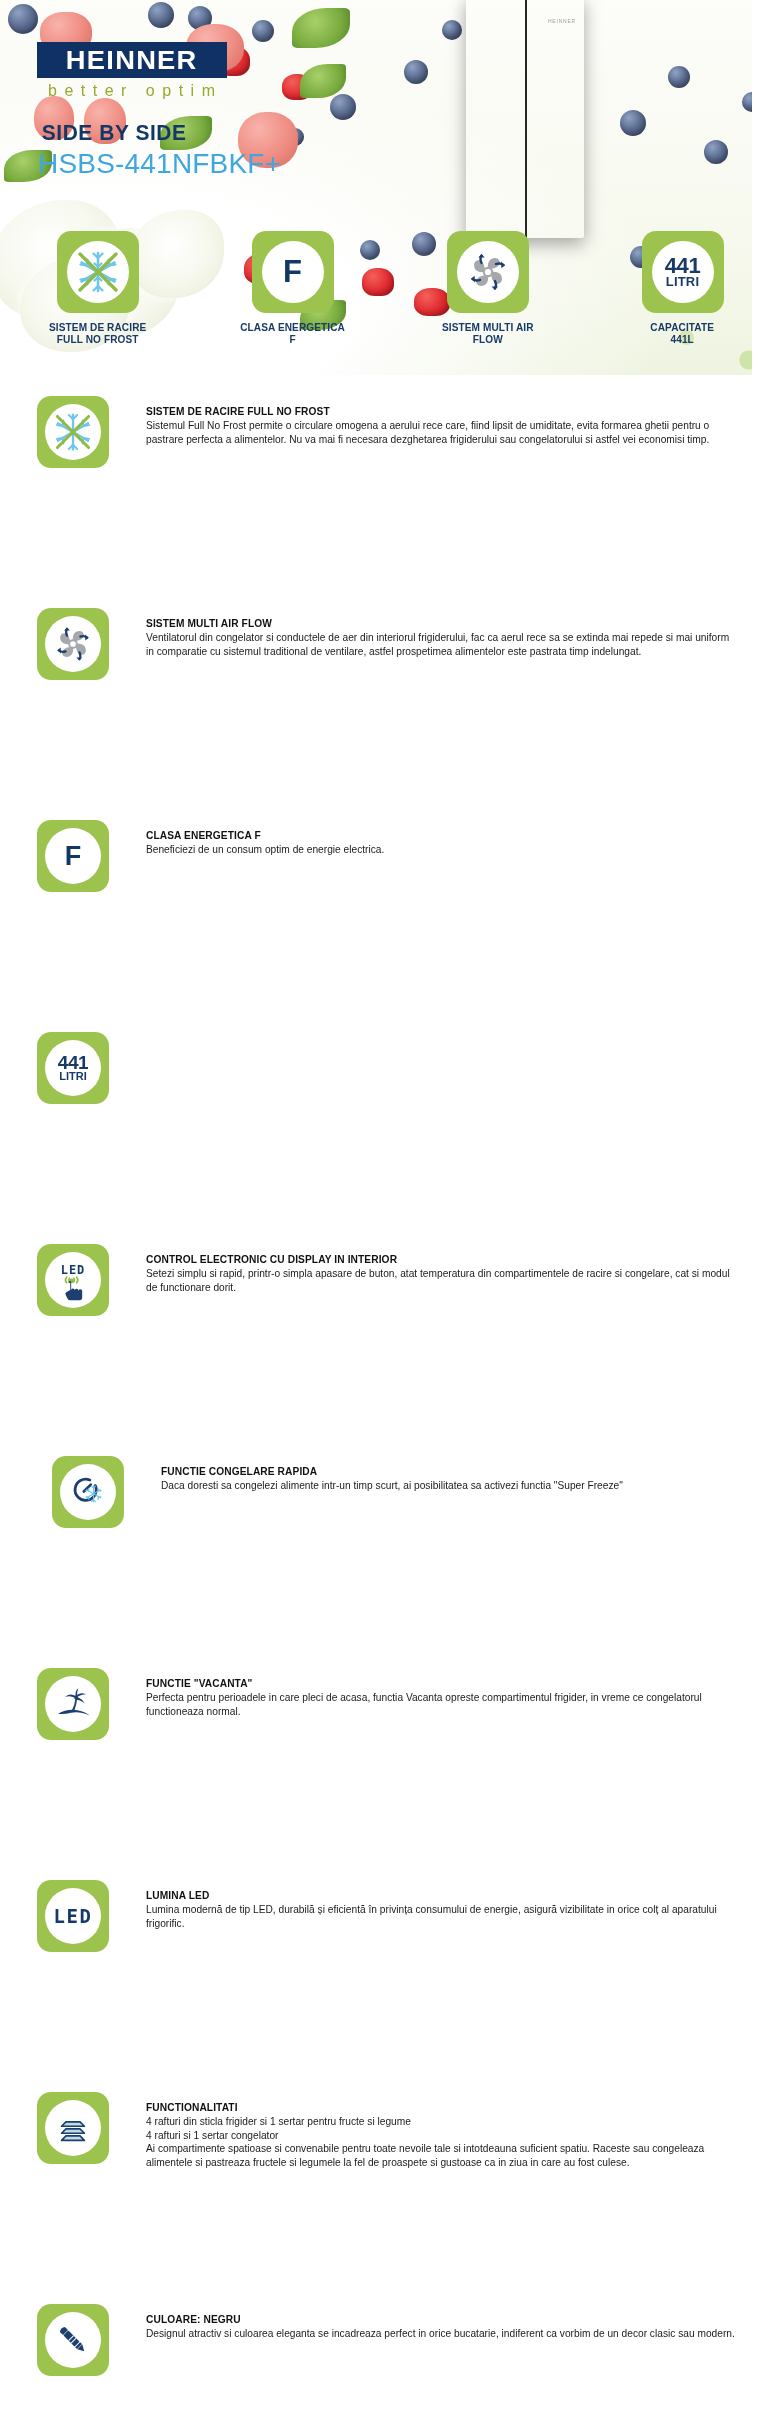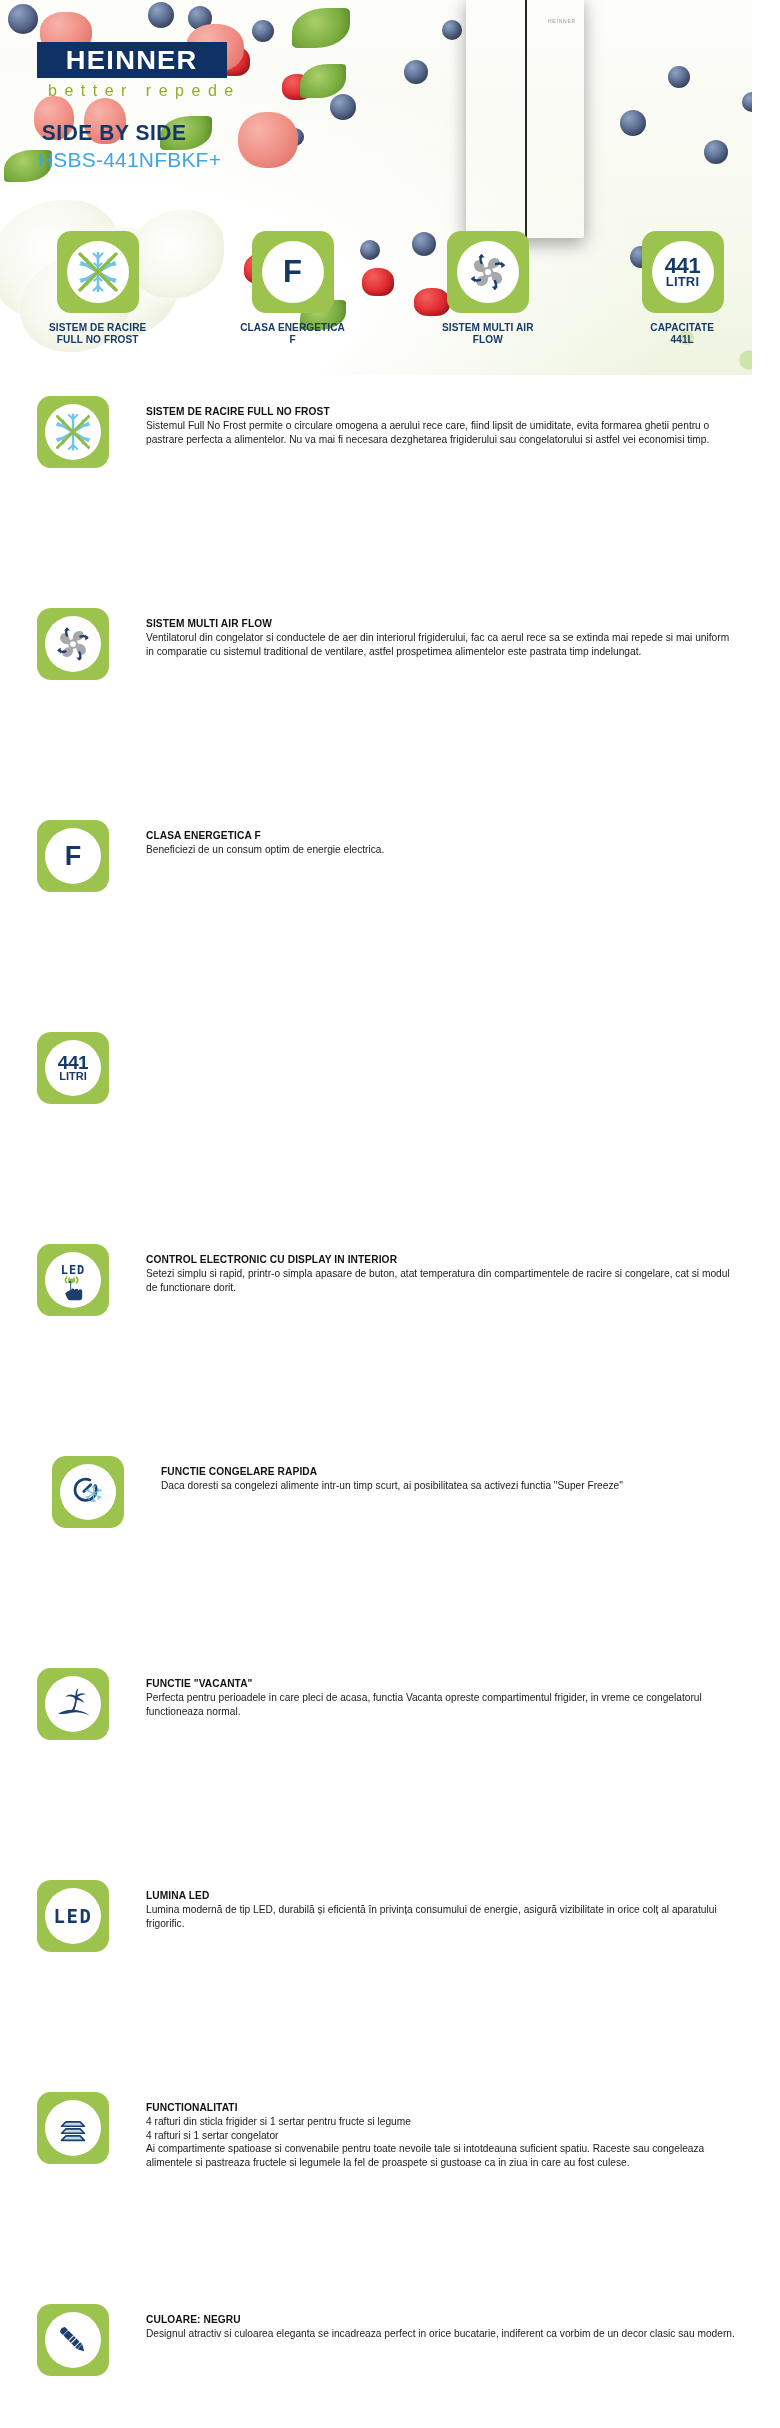--- a/index.html
+++ b/index.html
@@ -103,21 +103,21 @@
     color: #133866;
     font-size: 22px;
     font-weight: bold;
     letter-spacing: .6px;
     transform: scaleX(.95);
   }
   .model {
     position: absolute;
     left: 38px; top: 148px;
     color: #3ea6e0;
-    font-size: 21px;
+    font-size: 28px;
     font-weight: normal;
     letter-spacing: .2px;
   }
 
   
   .badge-strip {
     position: absolute;
     left: 0; top: 225px;
     width: 780px; height: 150px;
     display: flex;
@@ -299,21 +299,21 @@
     <div class="fl" style="position:absolute;left:20px;top:256px;width:110px;height:96px;"></div>
     <div class="fl" style="position:absolute;left:128px;top:210px;width:96px;height:88px;"></div>
 
     <div class="fridge">
       <div class="fridge-brand">HEINNER</div>
     </div>
 
     <div class="logo-box">
       <span class="logo-text">HEINNER</span>
     </div>
-    <div class="tagline">better repede</div>
+    <div class="tagline">better optim</div>
     <div class="sbs">SIDE BY SIDE</div>
     <div class="model">HSBS-441NFBKF+</div>
 
     <div class="badge-strip">
 
       <div class="badge-col">
         <div class="badge-tile">
           <div class="badge-disc">
             <svg width="48" height="48" viewBox="0 0 48 48">
               <g stroke="#6fc5ea" stroke-width="2.6" stroke-linecap="round" fill="none">

